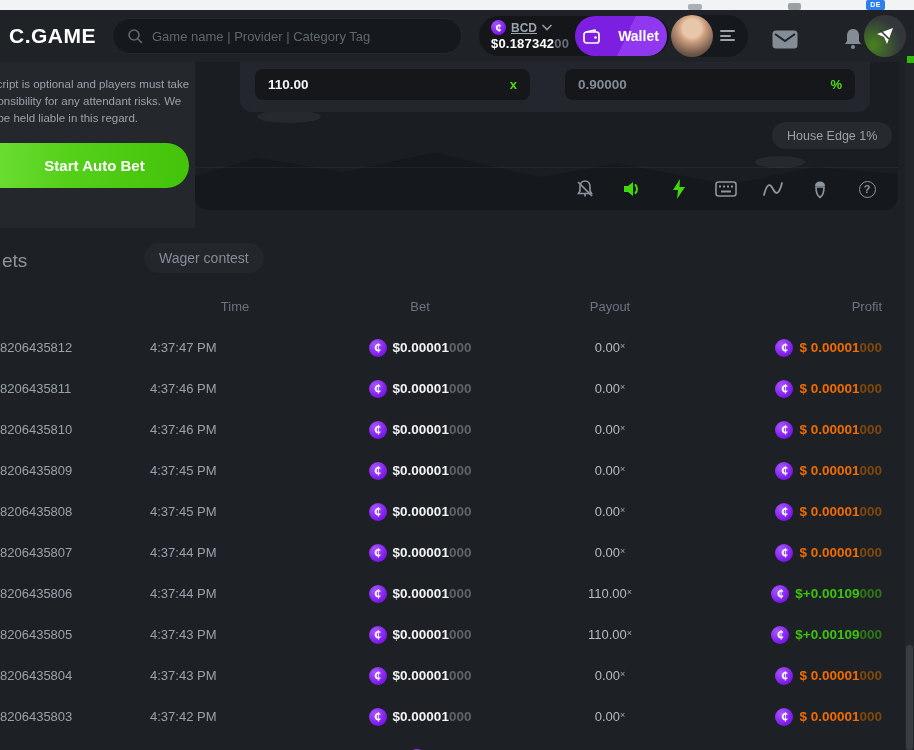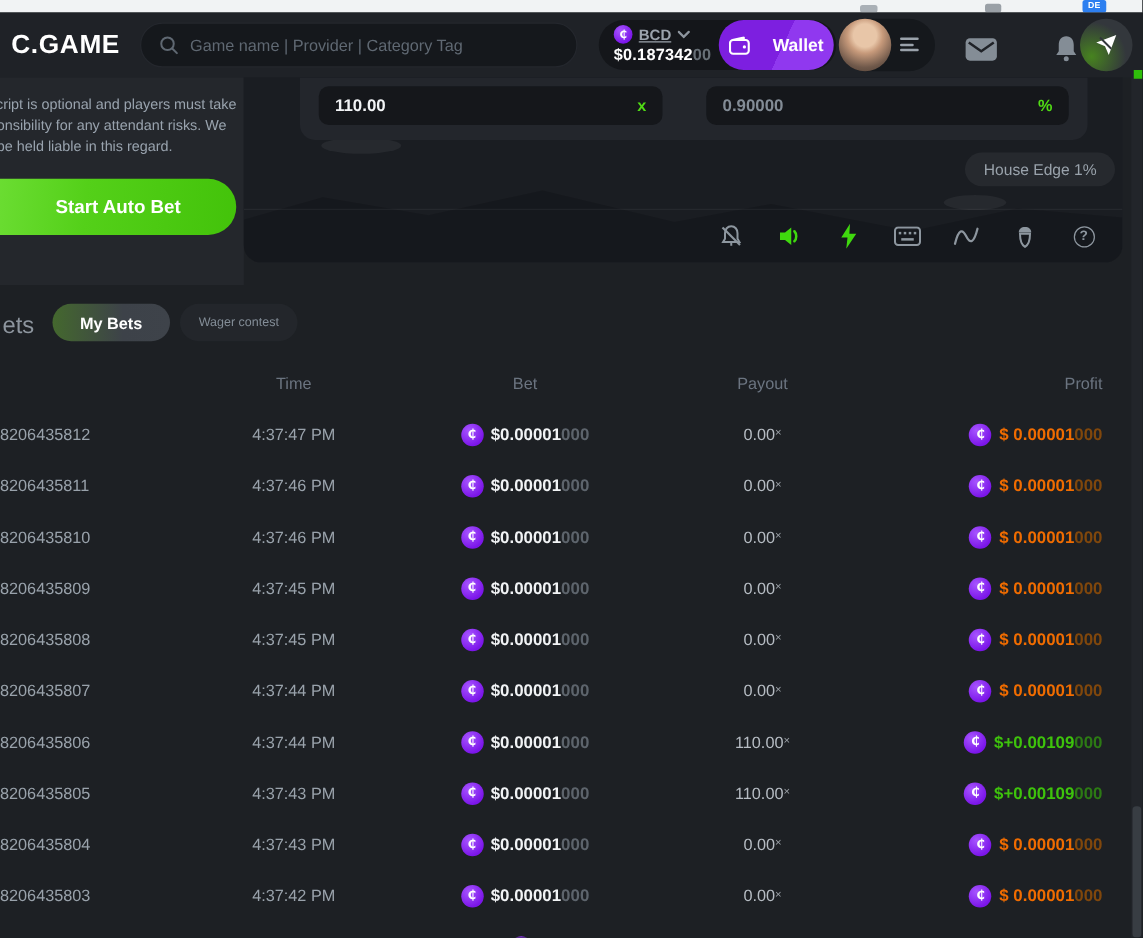--- a/index.html
+++ b/index.html
@@ -72,30 +72,30 @@
   .tbtn { background:none; border:none; cursor:pointer; display:flex; align-items:center; justify-content:center; width:22px; height:22px; }
   .help-ring { width:17px; height:17px; border:1.7px solid #8d969f; border-radius:50%; color:#8d969f;
     font-size:11px; font-weight:bold; display:flex; align-items:center; justify-content:center; }
   
   .tabs { position:absolute; left:0; top:243px; height:30px; width:914px; }
   .tab-cut { position:absolute; left:2px; top:7px; color:#8d959e; font-size:19px; }
   .tab-active { position:absolute; left:42px; top:0; height:30px; padding:0 22px; border:none; border-radius:15px;
     background:linear-gradient(90deg,#44682e,#3d4249 60%,#3e434a); color:#fff; font-weight:bold; font-size:13px;
     font-family:inherit; cursor:pointer; }
   .tab-wager { position:absolute; left:144px; top:0; height:30px; padding:0 15px; border:none; border-radius:15px;
-    background:#23262b; color:#838d97; font-size:10px; font-family:inherit; cursor:pointer; }
+    background:#23262b; color:#838d97; font-size:14px; font-family:inherit; cursor:pointer; }
   
   .table { position:absolute; left:0; top:285px; width:914px; }
   .trow { display:grid; grid-template-columns:150px 170px 200px 180px 1fr; align-items:center; padding-right:32px; }
   .thead { height:42px; color:#6b7480; font-size:13px; }
   .tbody .trow { height:41px; font-size:13px; cursor:pointer; }
   .c-time,.c-payout { text-align:center; }
   .c-profit { text-align:right; }
   .cell-id { color:#99a2ab; }
-  .cell-time { color:#99a2ab; text-align:center; }
+  .cell-time { color:#99a2ab; }
   .cell-bet { display:flex; align-items:center; justify-content:center; gap:6px; font-weight:bold; font-size:13.5px; color:#f1f3f5; }
   .cell-bet .dim { color:#5d646c; }
   .cell-payout { text-align:center; color:#b6bcc3; }
   .cell-payout .x { font-size:9px; vertical-align:3px; opacity:.85; }
   .cell-profit { display:flex; align-items:center; justify-content:flex-end; gap:6px; font-weight:bold; font-size:13.5px; }
   .profit-amt.loss { color:#f06c00; } .profit-amt.loss .dim { color:#80470c; }
   .profit-amt.win  { color:#3ec30c; } .profit-amt.win  .dim { color:#2c7a14; }
   
   .scroll-track { position:absolute; left:905px; top:62px; width:9px; height:688px; background:#22252a; }
   .scroll-thumb { position:absolute; left:1px; top:583px; width:7px; height:105px; background:#383d43; border-radius:3px; }
@@ -251,21 +251,20 @@
         </svg>
     </button>
     <button class="tbtn">
       <span class="help-ring">?</span>
     </button>
   </div>
 </div>
 
 <div class="tabs">
   <div class="tab-cut">ets</div>
-  <button class="tab-active">My Bets</button>
   <button class="tab-wager">Wager contest</button>
 </div>
 
 <div class="table">
   <div class="trow thead">
     <div></div>
     <div class="c-time">Time</div>
     <div class="c-time">Bet</div>
     <div class="c-payout">Payout</div>
     <div class="c-profit">Profit</div>

